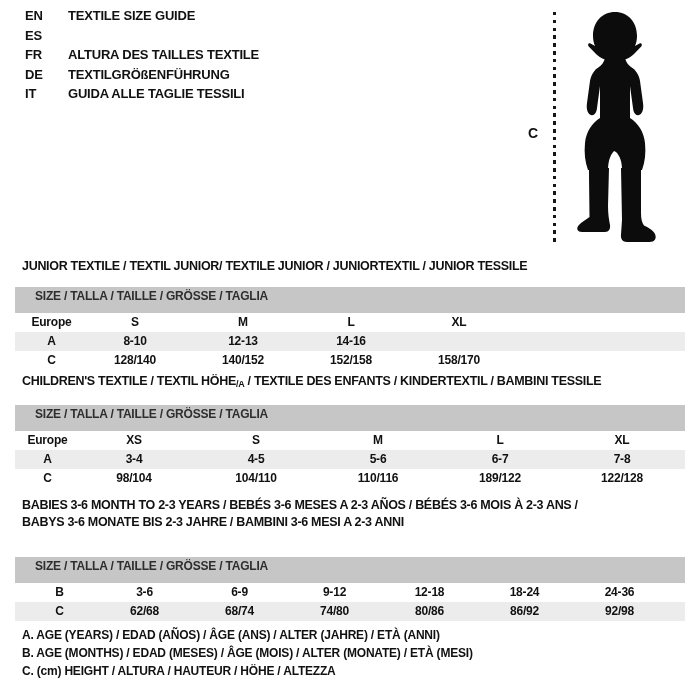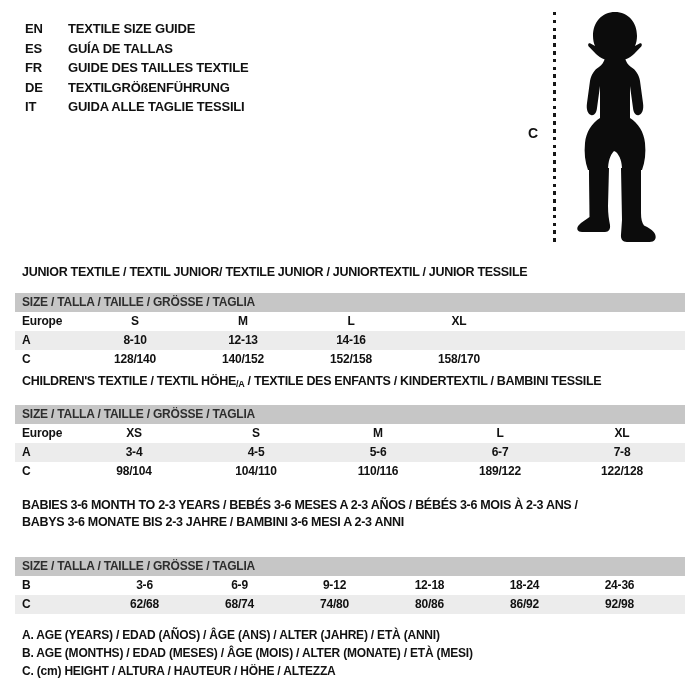--- a/index.html
+++ b/index.html
@@ -5,52 +5,52 @@
   html,body{margin:0;padding:0;background:#fff;}
   body{
     width:700px;height:700px;
     font-family:"Liberation Sans","DejaVu Sans",sans-serif;
     color:#111;
     -webkit-font-smoothing:antialiased;
   }
   .page{position:relative;width:700px;height:700px;overflow:hidden;background:#fff;}
 
   
-  .lang-block{position:absolute;left:25px;top:19px;}
+  .lang-block{position:absolute;left:25px;top:6px;}
   .lang-row{display:flex;font-size:13px;font-weight:bold;line-height:19.5px;letter-spacing:-0.2px;}
   .lang-code{width:43px;}
 
   
   .figure{position:absolute;left:520px;top:8px;width:165px;height:242px;}
   .dotted-line{
     position:absolute;left:33px;top:4px;width:3px;height:234px;
     background:repeating-linear-gradient(to bottom,#161616 0 3.5px,transparent 3.5px 7.8px);
   }
   .figure-c{position:absolute;left:8px;top:117px;font-size:14px;font-weight:bold;}
   .silhouette{position:absolute;left:45px;top:2px;}
 
   
   .sec{position:absolute;left:15px;width:670px;}
-  .sec1{top:266px;}
+  .sec1{top:260px;}
   .sec2{top:375px;}
   .sec3{top:497px;}
   .sec h2{
     font-size:12.5px;font-weight:bold;letter-spacing:-0.3px;
     margin:0 0 14px 7px;line-height:13px;
   }
   .sec3 h2{line-height:17px;margin-bottom:26px;}
   .sub{font-size:9px;vertical-align:-2px;}
   .size-bar{
-    height:19px;line-height:19px;padding-left:7px;
+    height:26px;line-height:19px;padding-left:20px;
     background:#c6c6c6;color:#2e2e2e;
     font-size:12px;font-weight:bold;letter-spacing:-0.2px;
   }
   .trow{display:flex;height:19px;line-height:19px;font-size:12px;font-weight:bold;letter-spacing:-0.2px;}
   .trow.shade{background:#ececec;}
-  .lbl{padding-left:7px;box-sizing:border-box;}
+  .lbl{padding-left:7px;box-sizing:border-box;text-align:center;}
   .val{text-align:center;}
   .t1 .lbl{width:66px;} .t1 .val{width:108px;}
   .t2 .lbl{width:58px;} .t2 .val{width:122px;}
   .t3 .lbl{width:82px;} .t3 .val{width:95px;}
 
   
   .legend{position:absolute;left:22px;top:626px;}
   .legend div{font-size:12px;font-weight:bold;line-height:18px;letter-spacing:-0.2px;}
 </style>
 </head>
@@ -58,25 +58,24 @@
 
 <div class="page">
 
   <div class="lang-block">
     <div class="lang-row">
       <span class="lang-code">EN</span>
       <span class="lang-title">TEXTILE SIZE GUIDE</span>
     </div>
     <div class="lang-row">
       <span class="lang-code">ES</span>
-      <span class="lang-title">GUÍA DE TALLAS</span>
     </div>
     <div class="lang-row">
       <span class="lang-code">FR</span>
-      <span class="lang-title">GUIDE DES TAILLES TEXTILE</span>
+      <span class="lang-title">ALTURA DES TAILLES TEXTILE</span>
     </div>
     <div class="lang-row">
       <span class="lang-code">DE</span>
       <span class="lang-title">TEXTILGRÖßENFÜHRUNG</span>
     </div>
     <div class="lang-row">
       <span class="lang-code">IT</span>
       <span class="lang-title">GUIDA ALLE TAGLIE TESSILI</span>
     </div>
   </div>

